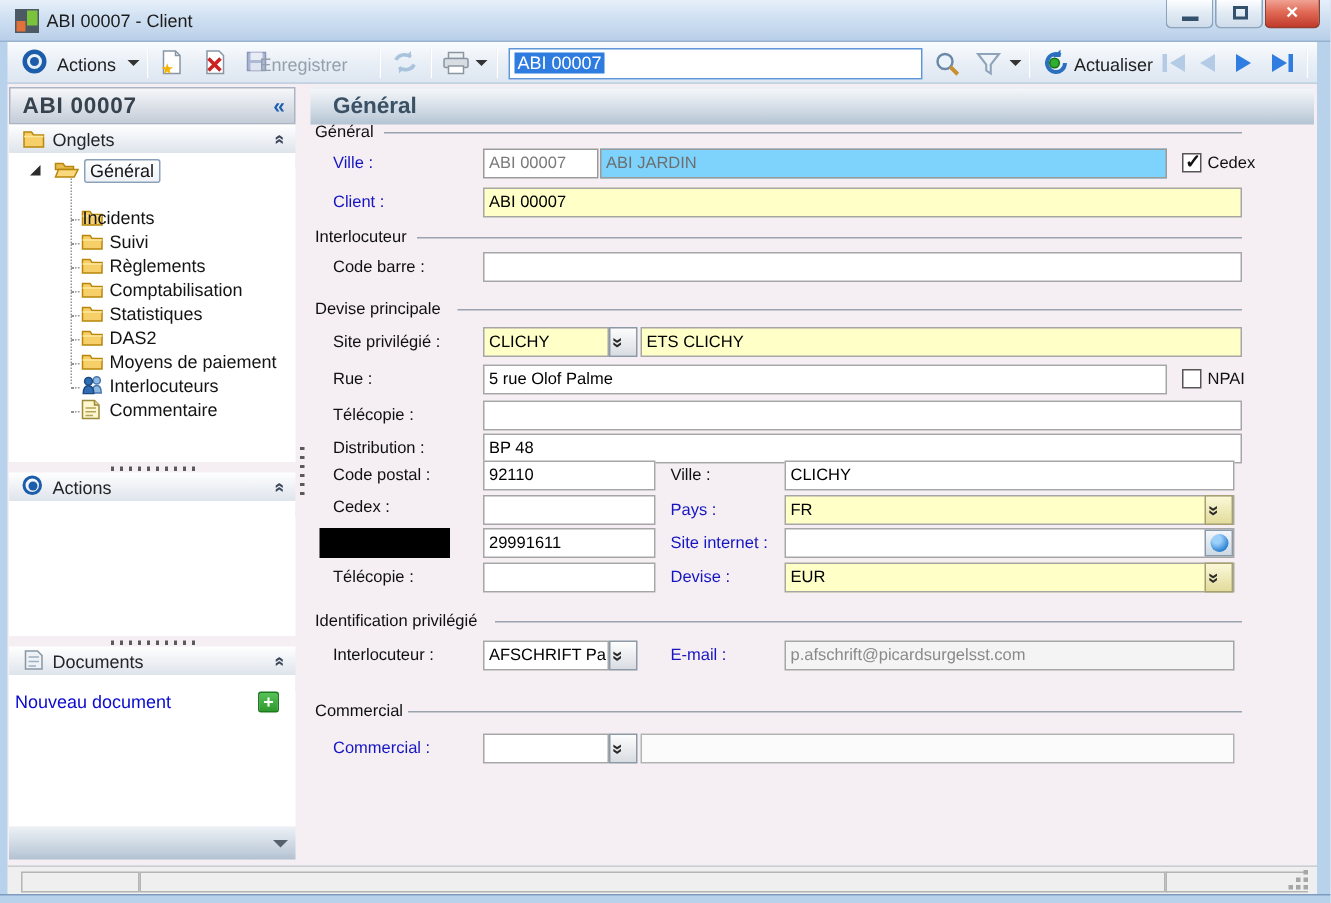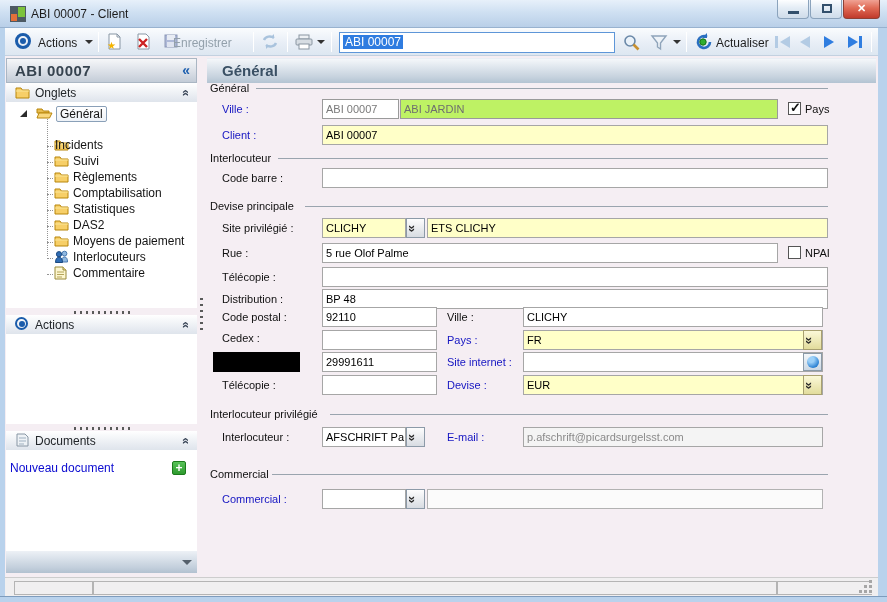--- a/index.html
+++ b/index.html
@@ -75,21 +75,21 @@
 .main-title{position:absolute;left:207px;top:58px;width:669px;height:25px;
  background:linear-gradient(#f4f7fa,#c6d2de 75%,#b3c3d2);border-top:1px solid #e8eef5}
 .main-title b{position:absolute;left:15px;top:3px;font-size:15px;color:#3a5064}
 .sec{position:absolute;font-size:11px;color:#101010}
 .secline{position:absolute;height:1px;background:#9aa4ae}
 .lab{position:absolute;font-size:11px;color:#101010;white-space:nowrap}
 .blab{color:#1515c2}
 .fld{position:absolute;height:20px;border:1px solid #a6a6a6;background:#fff;
  font-size:11px;line-height:18px;padding:0 3px;white-space:nowrap;overflow:hidden}
 .yfld{background:#ffffc8}
-.gfld{background:#bef264;color:#6e6e6e;border-color:#9a9a9a}
+.gfld{background:#7dd3fc;color:#6e6e6e;border-color:#9a9a9a}
 .dtxt{color:#8a8a8a}
 .cbtn{position:absolute;width:19px;height:20px;border:1px solid #8c9aa8;
  background:linear-gradient(#fdfdfd,#d8dce2)}
 .cbtn.yellow{border-color:#a8a070;background:linear-gradient(#fbf8d8,#e2dc9c)}
 .cbtn::before{content:"\00BB";position:absolute;left:3px;top:1px;display:block;transform:rotate(90deg);
  font-weight:bold;font-size:13px;color:#2a2a2a;letter-spacing:-2px}
 .globebtn{position:absolute;width:19px;height:18px;border:1px solid #8c9aa8;
  background:linear-gradient(#f4f7fa,#ccd8e4)}
 .globebtn::before{content:"";position:absolute;left:3px;top:2px;width:12px;height:12px;border-radius:50%;
  background:radial-gradient(circle at 35% 30%,#9cd0f8 0 25%,#2f84d4 70%,#1b5ea8)}
@@ -367,21 +367,21 @@
   <b>Général</b>
 </div>
 
 <span class="sec" style="left:210px;top:82px">Général</span>
 <div class="secline" style="left:256px;top:88px;width:572px"></div>
 
 <span class="lab blab" style="left:222px;top:103px">Ville :</span>
 <div class="fld gfld" style="left:322px;top:99px;width:77px;background:#fff;color:#7a7a7a">ABI 00007</div>
 <div class="fld gfld" style="left:400px;top:99px;width:378px">ABI JARDIN</div>
 <span class="ck checked" style="left:788px;top:102px"></span>
-<span class="lab" style="left:805px;top:103px">Pays</span>
+<span class="lab" style="left:805px;top:103px">Cedex</span>
 
 <span class="lab blab" style="left:222px;top:129px">Client :</span>
 <div class="fld yfld" style="left:322px;top:125px;width:506px">ABI 00007</div>
 
 <span class="sec" style="left:210px;top:152px">Interlocuteur</span>
 <div class="secline" style="left:278px;top:158px;width:550px"></div>
 
 <span class="lab" style="left:222px;top:172px">Code barre :</span>
 <div class="fld" style="left:322px;top:168px;width:506px"></div>
 
@@ -420,21 +420,21 @@
 <span class="lab blab" style="left:447px;top:356px">Site internet :</span>
 <div class="fld" style="left:523px;top:352px;width:300px"></div>
 <span class="globebtn" style="left:803px;top:353px"></span>
 
 <span class="lab" style="left:222px;top:379px">Télécopie  :</span>
 <div class="fld" style="left:322px;top:375px;width:115px"></div>
 <span class="lab blab" style="left:447px;top:379px">Devise :</span>
 <div class="fld yfld" style="left:523px;top:375px;width:300px">EUR</div>
 <span class="cbtn yellow" style="left:803px;top:375px"></span>
 
-<span class="sec" style="left:210px;top:408px">Interlocuteur privilégié</span>
+<span class="sec" style="left:210px;top:408px">Identification privilégié</span>
 <div class="secline" style="left:330px;top:414px;width:498px"></div>
 
 <span class="lab" style="left:222px;top:431px">Interlocuteur :</span>
 <div class="fld" style="left:322px;top:427px;width:84px">AFSCHRIFT Pa</div>
 <span class="cbtn" style="left:406px;top:427px"></span>
 <span class="lab blab" style="left:447px;top:431px">E-mail :</span>
 <div class="fld dtxt" style="left:523px;top:427px;width:300px;background:#f4f4f4">p.afschrift@picardsurgelsst.com</div>
 
 <span class="sec" style="left:210px;top:468px">Commercial</span>
 <div class="secline" style="left:272px;top:474px;width:556px"></div>

